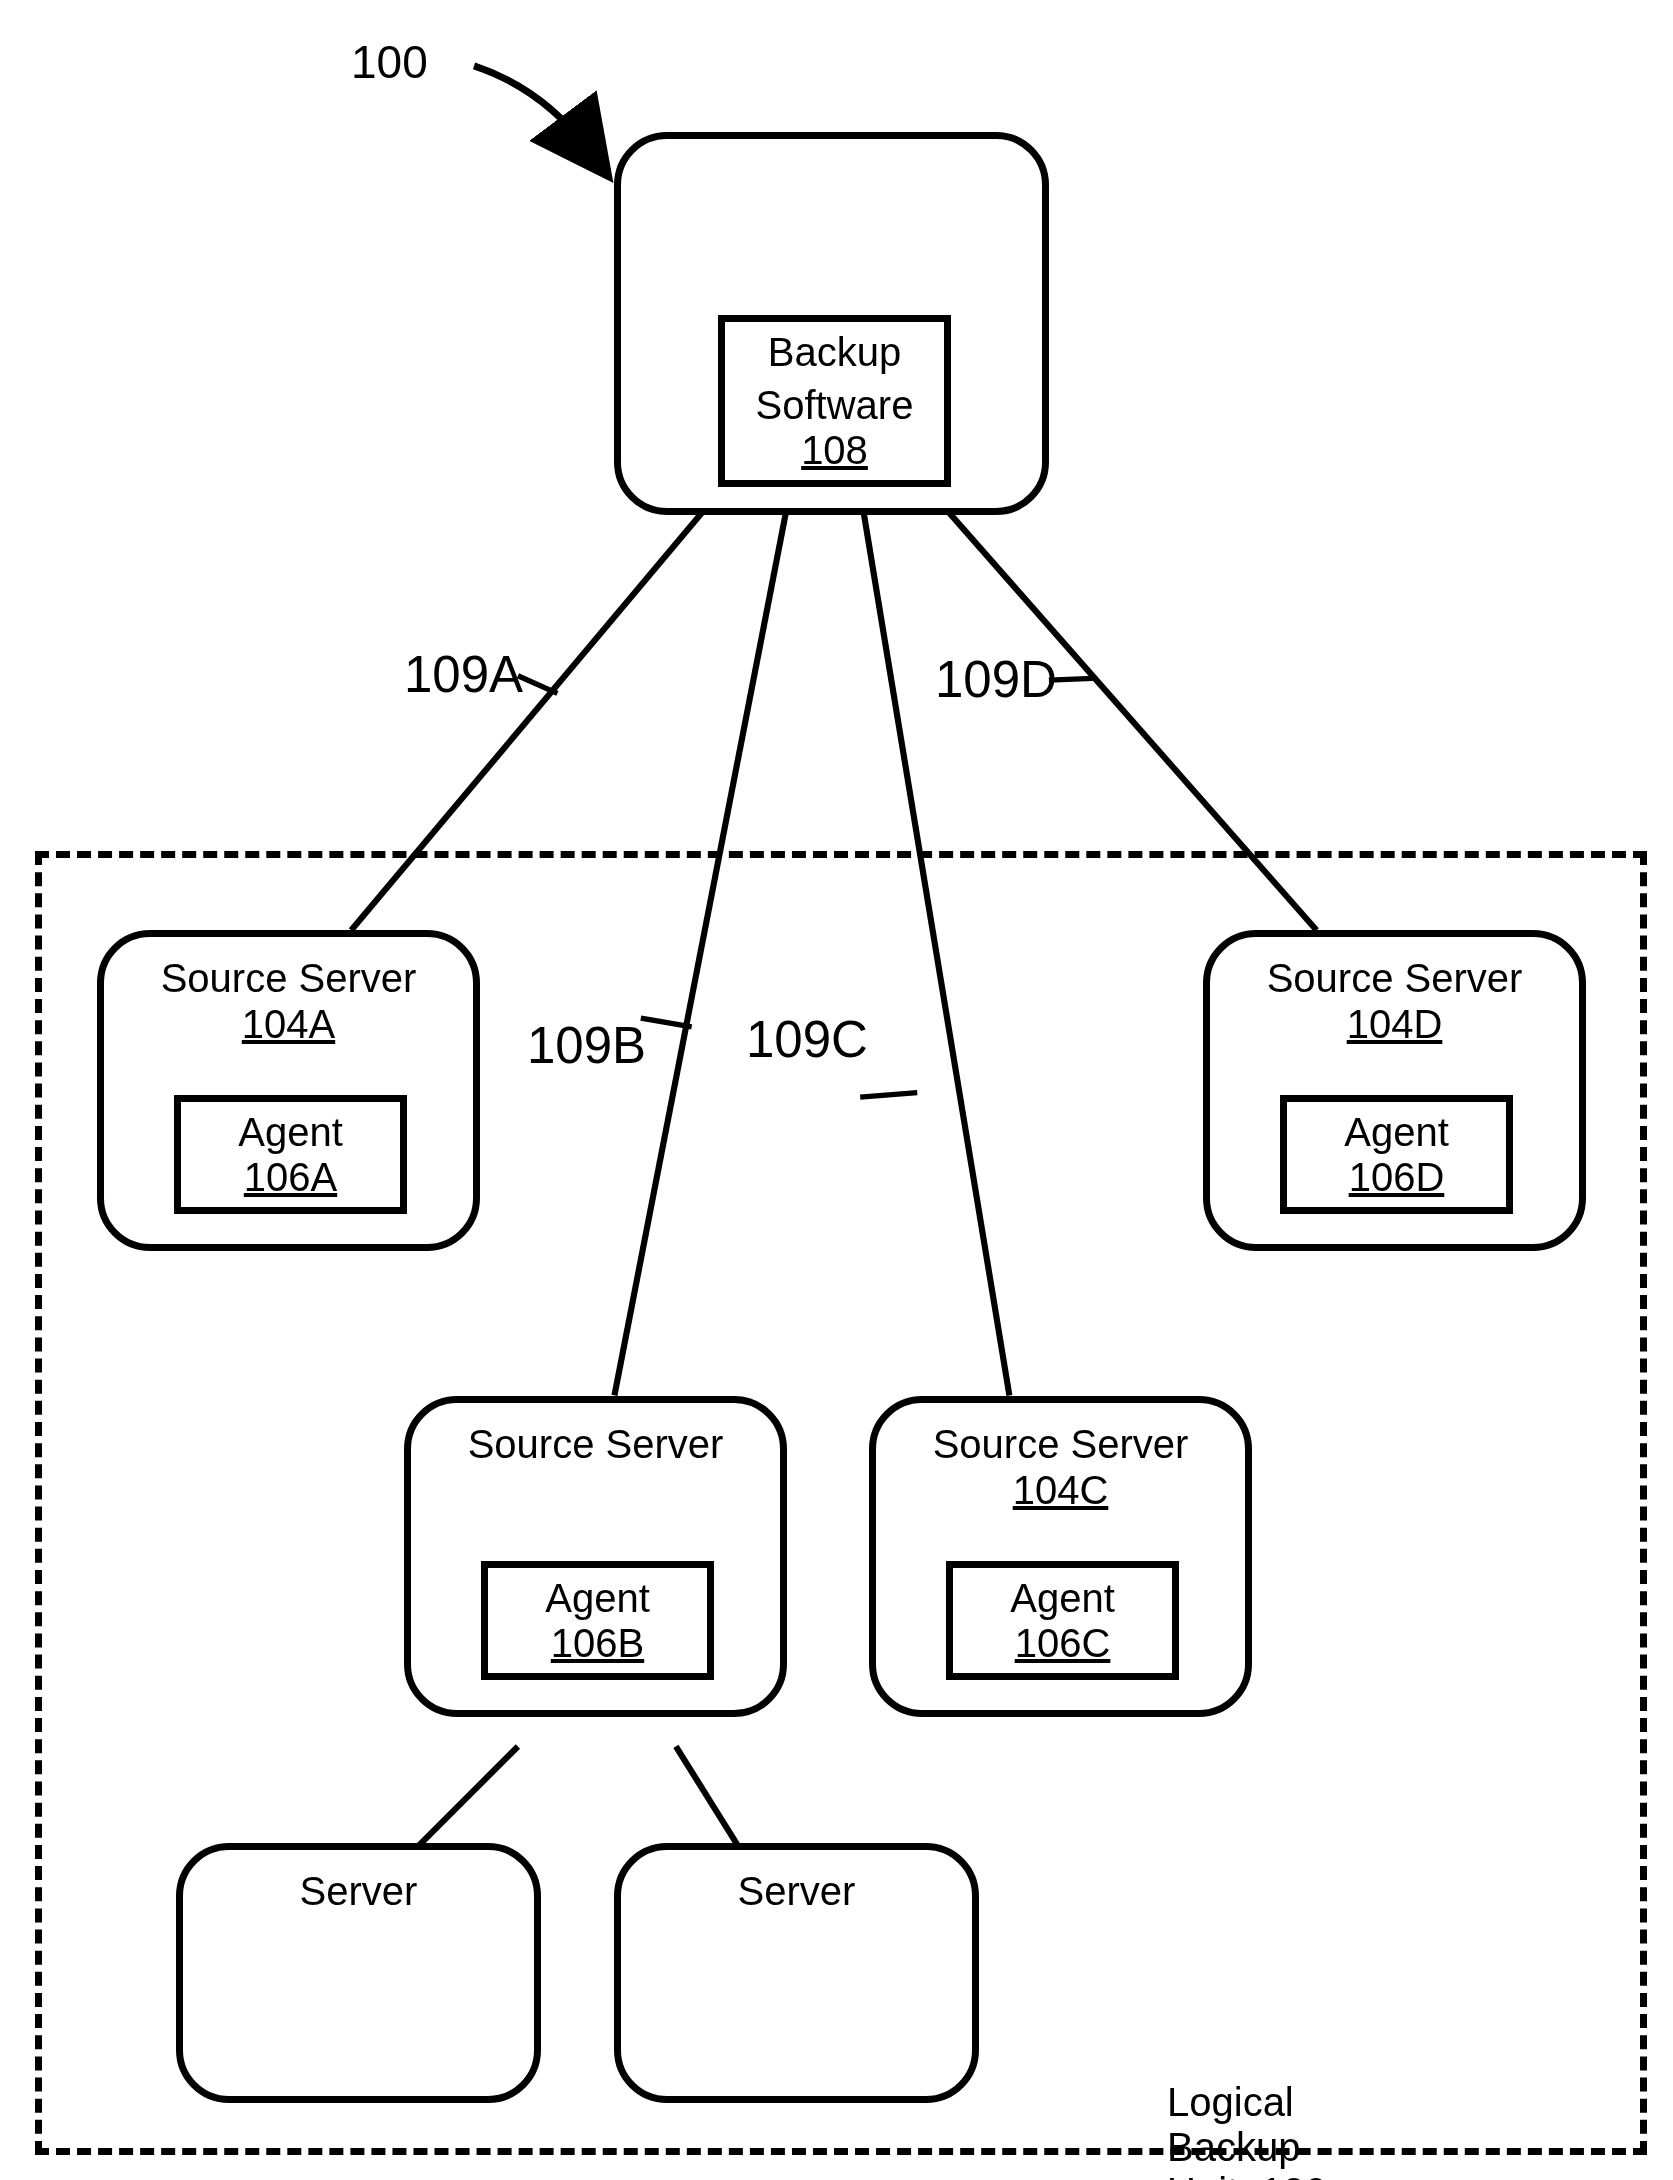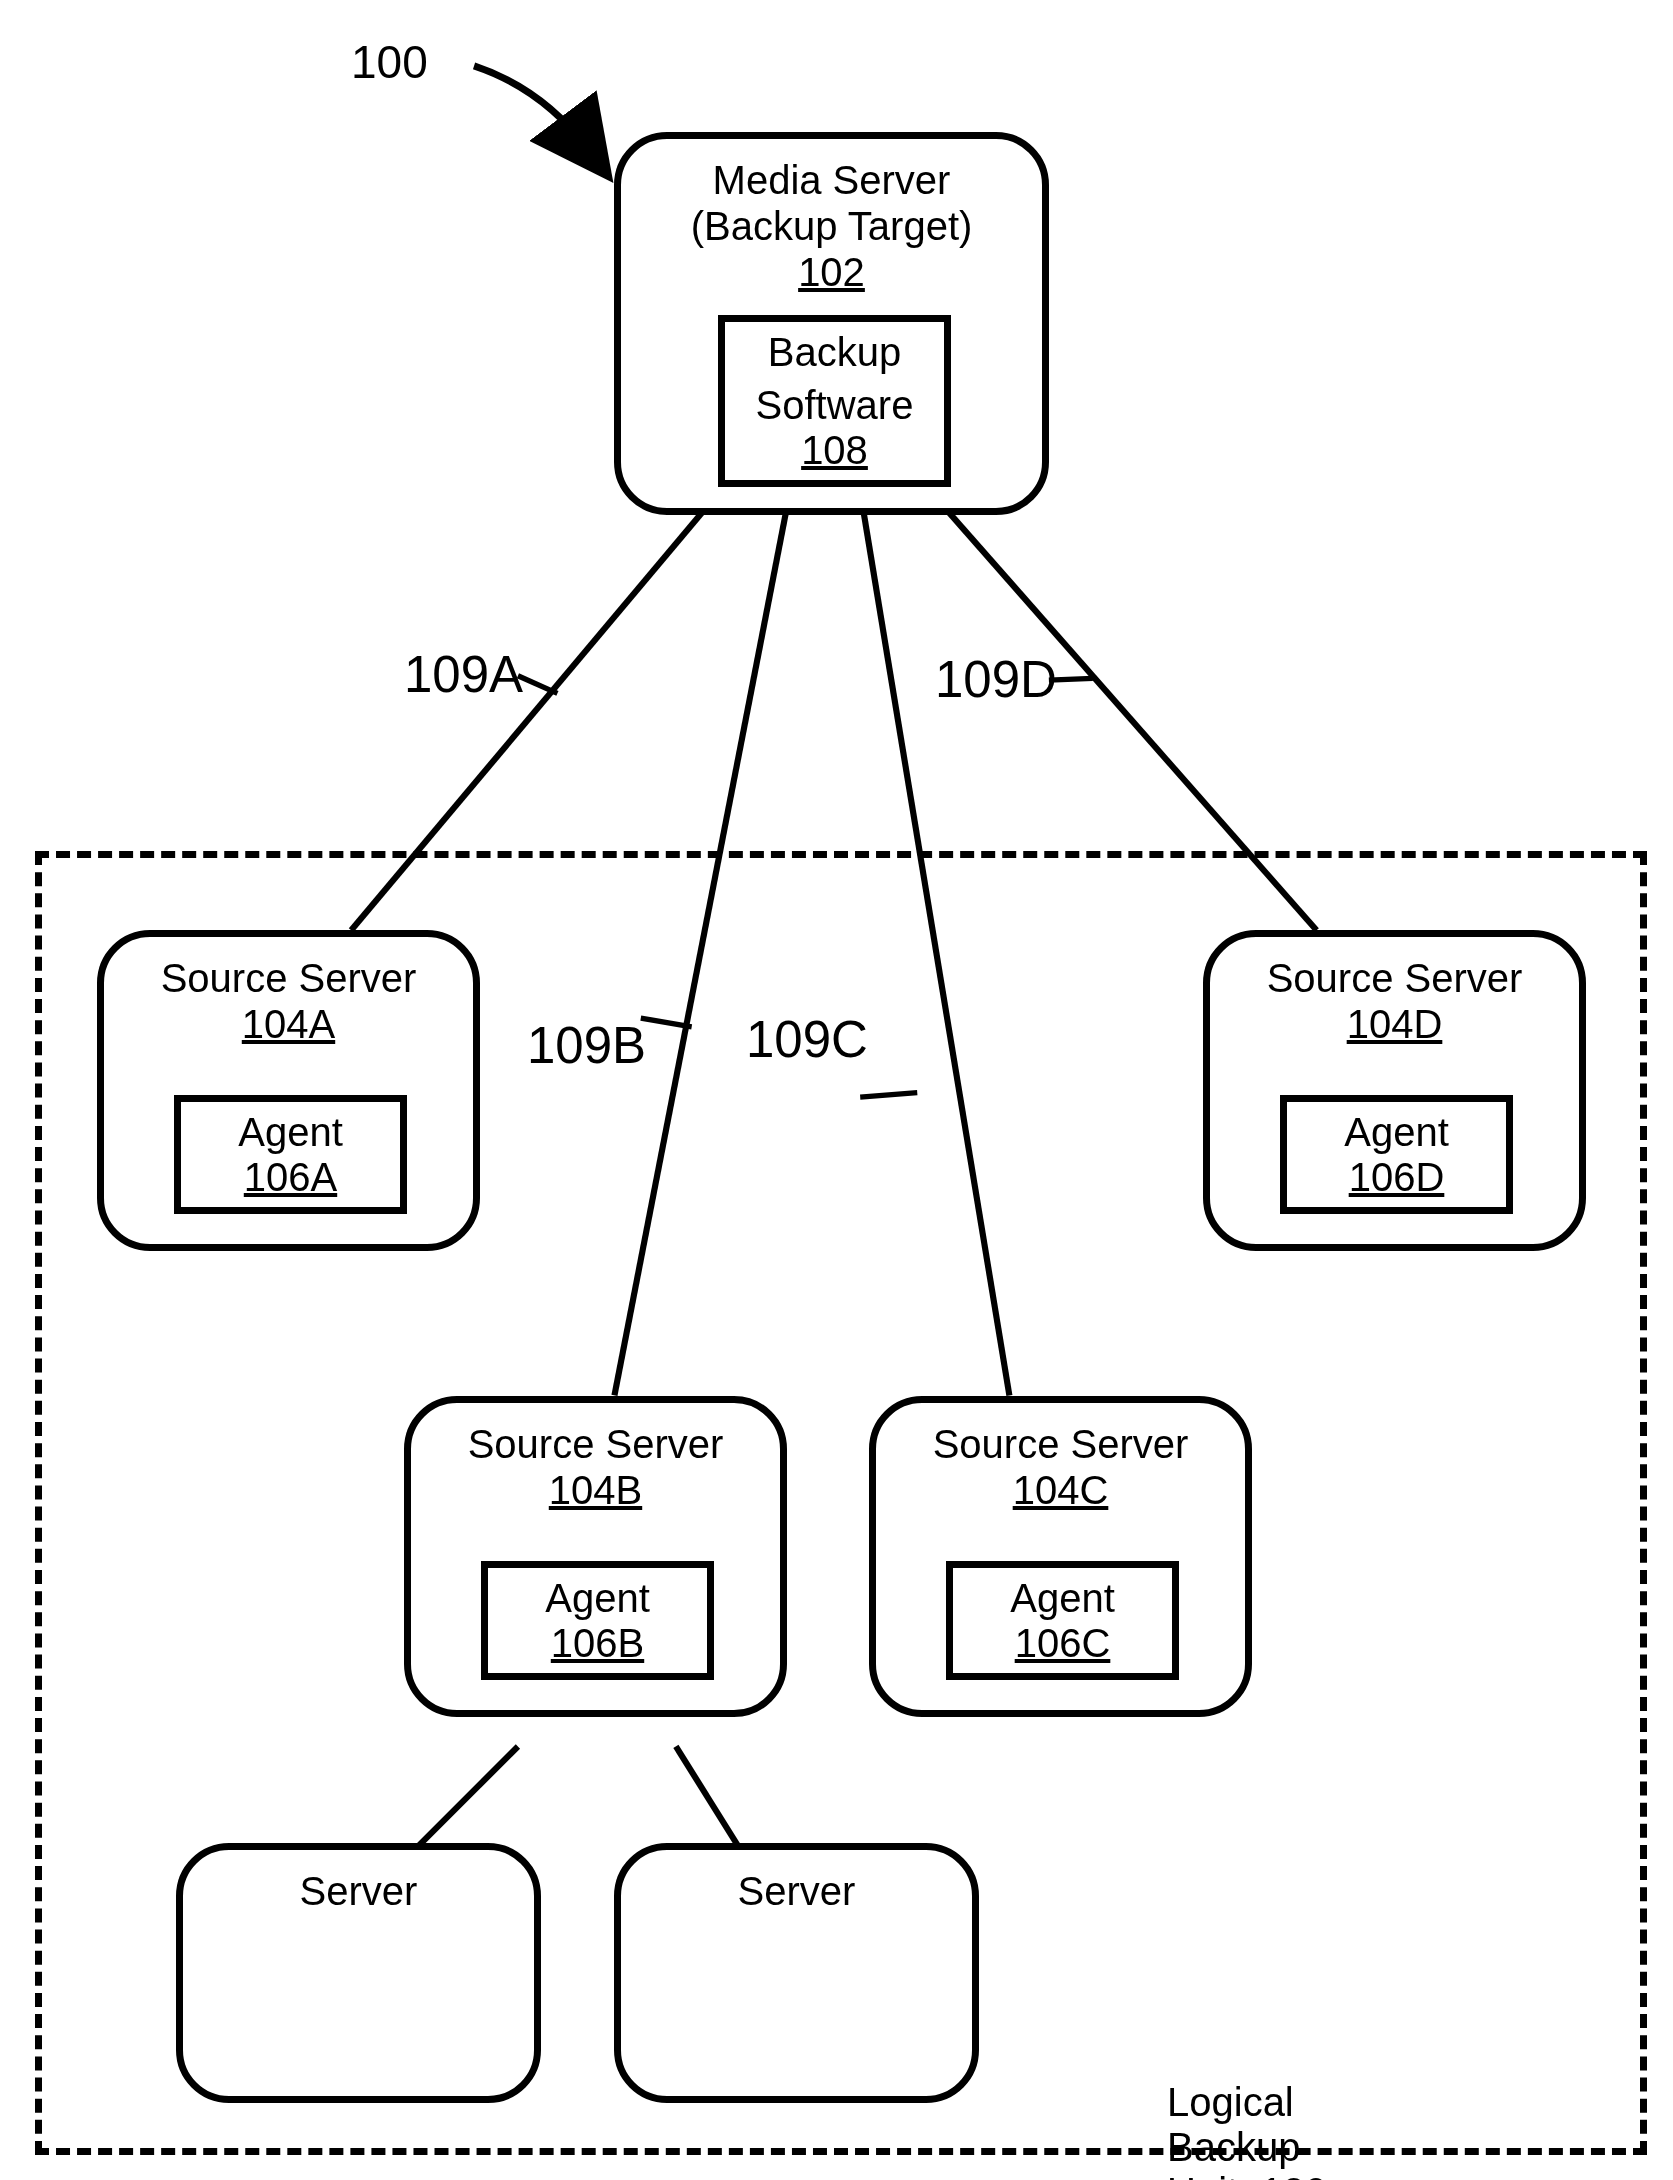--- a/index.html
+++ b/index.html
@@ -86,25 +86,20 @@
     <line x1="590" y1="1990" x2="430" y2="2150" stroke="#000" stroke-width="7"></line>
 
     <line x1="770" y1="1990" x2="870" y2="2150" stroke="#000" stroke-width="7"></line>
   </svg>
 
   <div class="free-label" style="left:351px; top:35px; font-size:46px;">
     <span>100</span>
   </div>
 
   <div class="node" style="left:614px; top:132px; width:421px; height:369px;">
-    <div class="title-area">
-      <div class="t-big">Media Server</div>
-      <div class="t-big">(Backup Target)</div>
-      <div class="t-ref">102</div>
-    </div>
     <div class="inner" style="left:97px; top:176px; width:219px; height:158px;">
       <span class="t-big">Backup</span>
       <span class="t-big">Software</span>
       <span class="t-ref" style="display:block">108</span>
     </div>
   </div>
 
   <div class="free-label" style="left:404px; top:645px;">109A</div>
   <div class="free-label" style="left:527px; top:992px;margin-top:24px;">109B</div>
   <div class="free-label" style="left:746px; top:1010px;">109C</div>
@@ -134,21 +129,20 @@
     </div>
     <div class="inner" style="left:70px; top:158px; width:219px; height:105px;">
       <span class="t-big">Agent</span>
       <span class="t-ref" style="display:block">106D</span>
     </div>
   </div>
 
   <div class="node" style="left:404px; top:1396px; width:369px; height:307px;">
     <div class="title-area">
       <div class="t-big">Source Server</div>
-      <div class="t-ref">104B</div>
     </div>
     <div class="inner" style="left:70px; top:158px; width:219px; height:105px;">
       <span class="t-big">Agent</span>
       <span class="t-ref" style="display:block">106B</span>
     </div>
   </div>
 
   <div class="node" style="left:869px; top:1396px; width:369px; height:307px;">
     <div class="title-area">
       <div class="t-big">Source Server</div>

